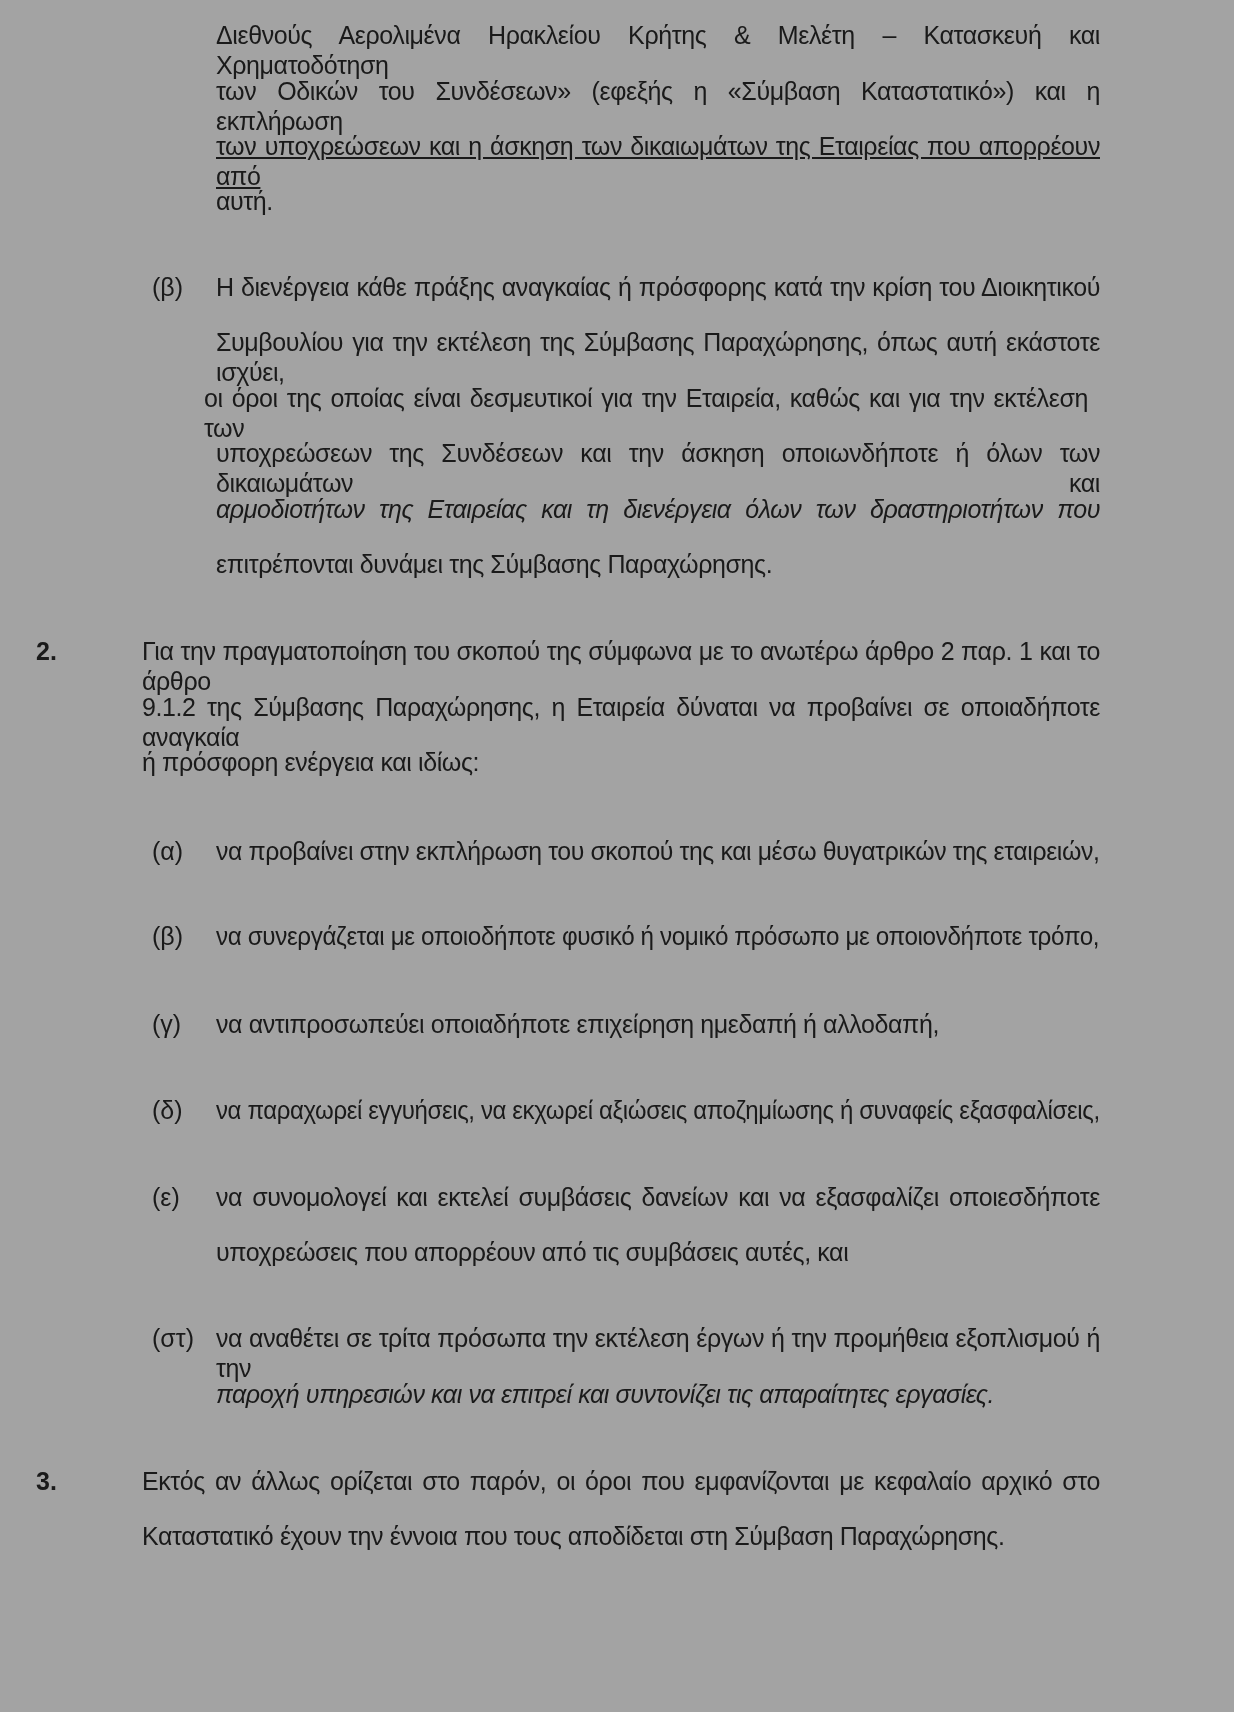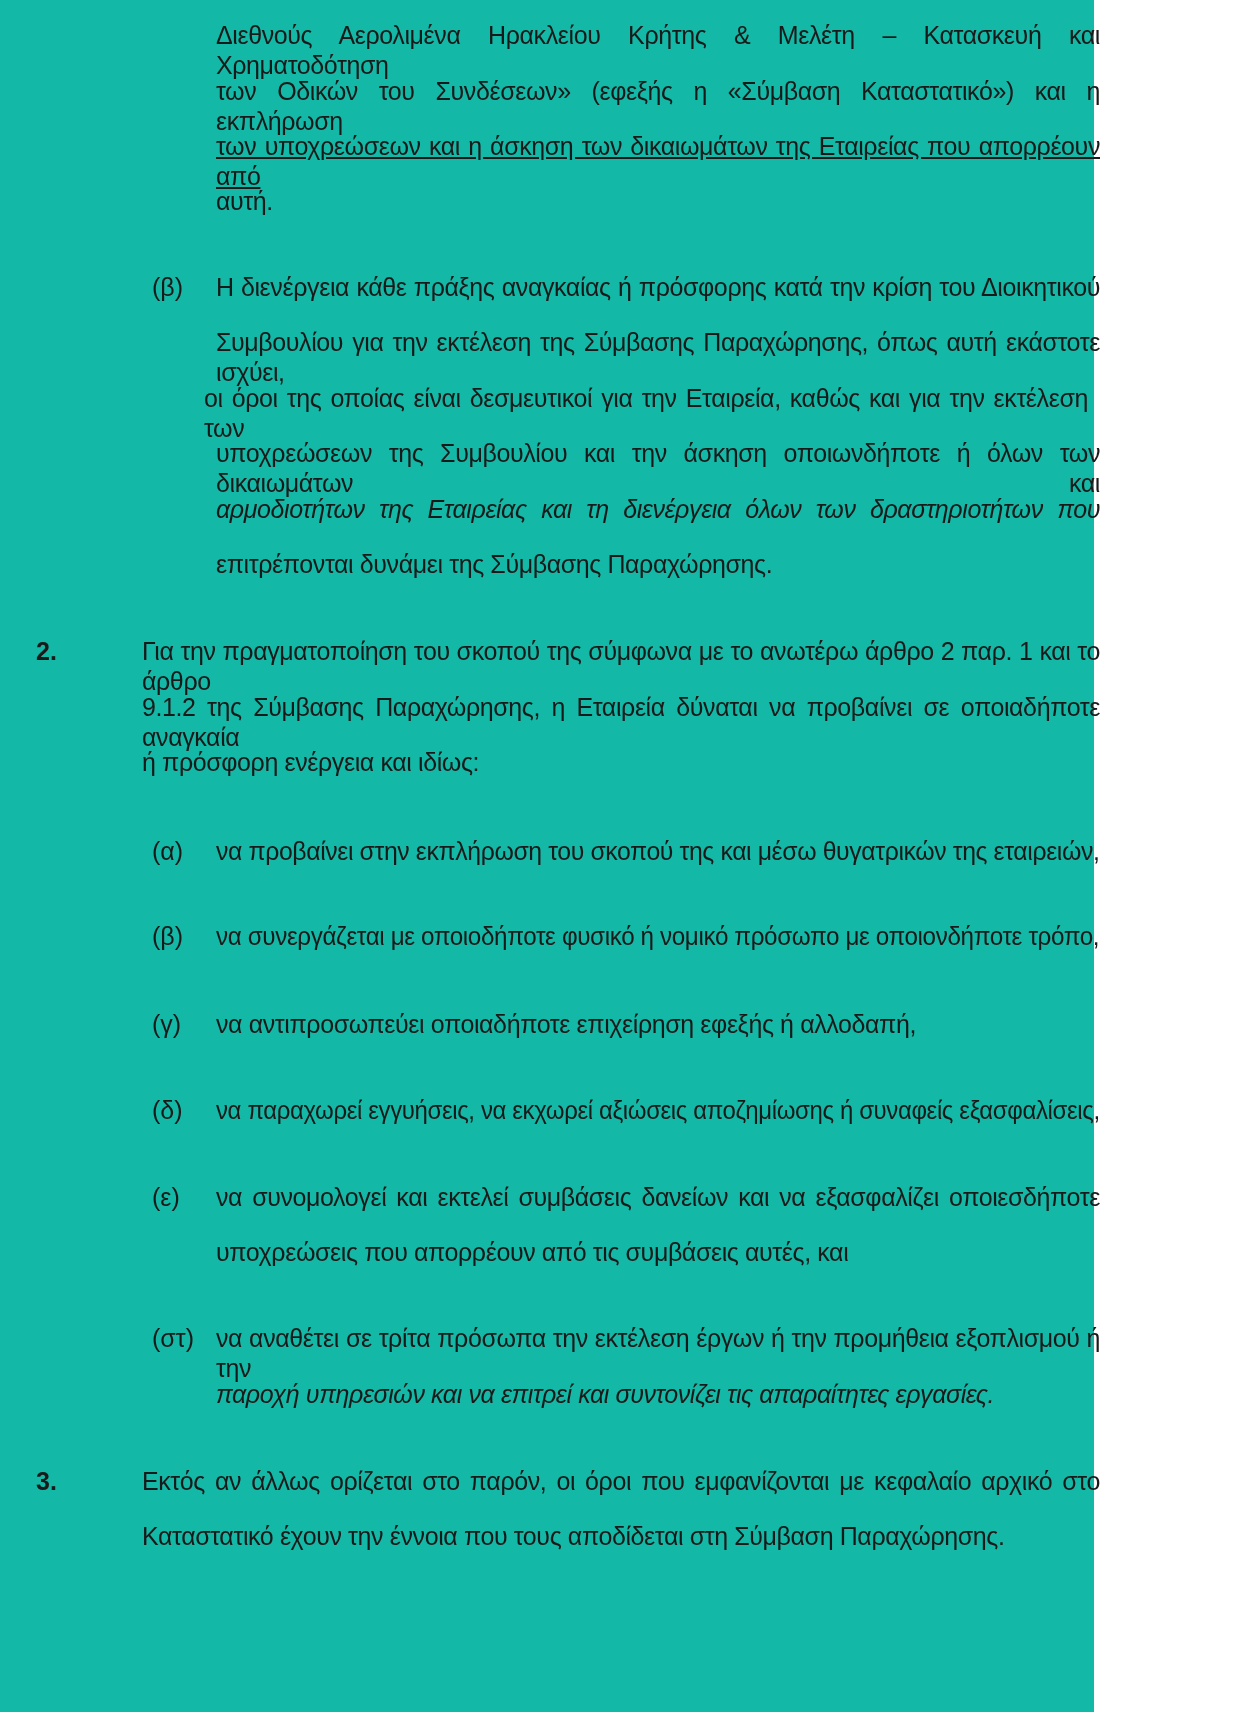--- a/index.html
+++ b/index.html
@@ -12,23 +12,23 @@
       height: 1712px;
       position: relative;
       overflow: hidden;
       font-family: "Liberation Sans", "DejaVu Sans", sans-serif;
       color: #1a1a1a;
     }
     .page {
       position: absolute;
       left: 0;
       top: 0;
-      width: 1094px;
+      width: 1234px;
       height: 1712px;
-      background: #14b8a6;
+      background: #a3a3a3;
     }
     .line {
       position: absolute;
       font-size: 25px;
       line-height: 30px;
       white-space: nowrap;
       letter-spacing: -0.4px;
       transform-origin: left center;
     }
     .justify-sub {
@@ -58,21 +58,21 @@
     <div class="line" style="left:216px; top:76px; width:884px; text-align:justify; text-align-last:justify; white-space:normal;">των Οδικών του Συνδέσεων» (εφεξής η «Σύμβαση Καταστατικό») και η εκπλήρωση</div>
     <div class="line" style="left:216px; top:131px; width:884px; text-align:justify; text-align-last:justify; white-space:normal;text-decoration:underline;">των υποχρεώσεων και η άσκηση των δικαιωμάτων της Εταιρείας που απορρέουν από</div>
     <div class="line" style="left:216px; top:186px;">αυτή.</div>
   </div>
 
   <div>
     <div class="label" style="top:272px;">(β)</div>
     <div class="line" style="left:216px; top:272px; width:884px; text-align:justify; text-align-last:justify; white-space:normal;">Η διενέργεια κάθε πράξης αναγκαίας ή πρόσφορης κατά την κρίση του Διοικητικού</div>
     <div class="line" style="left:216px; top:327px; width:884px; text-align:justify; text-align-last:justify; white-space:normal;">Συμβουλίου για την εκτέλεση της Σύμβασης Παραχώρησης, όπως αυτή εκάστοτε ισχύει,</div>
     <div class="line" style="left:204px; top:383px; width:884px; text-align:justify; text-align-last:justify; white-space:normal;">οι όροι της οποίας είναι δεσμευτικοί για την Εταιρεία, καθώς και για την εκτέλεση των</div>
-    <div class="line" style="left:216px; top:438px; width:884px; text-align:justify; text-align-last:justify; white-space:normal;">υποχρεώσεων της Συμβουλίου και την άσκηση οποιωνδήποτε ή όλων των δικαιωμάτων και</div>
+    <div class="line" style="left:216px; top:438px; width:884px; text-align:justify; text-align-last:justify; white-space:normal;">υποχρεώσεων της Συνδέσεων και την άσκηση οποιωνδήποτε ή όλων των δικαιωμάτων και</div>
     <div class="line" style="left:216px; top:494px; width:884px; text-align:justify; text-align-last:justify; white-space:normal;font-style:italic;">αρμοδιοτήτων της Εταιρείας και τη διενέργεια όλων των δραστηριοτήτων που</div>
     <div class="line" style="left:216px; top:549px;">επιτρέπονται δυνάμει της Σύμβασης Παραχώρησης.</div>
   </div>
 
   <div>
     <div class="num" style="top:636px;">2.</div>
     <div class="line" style="left:142px; top:636px; width:958px; text-align:justify; text-align-last:justify; white-space:normal;">Για την πραγματοποίηση του σκοπού της σύμφωνα με το ανωτέρω άρθρο 2 παρ. 1 και το άρθρο</div>
     <div class="line" style="left:142px; top:692px; width:958px; text-align:justify; text-align-last:justify; white-space:normal;">9.1.2 της Σύμβασης Παραχώρησης, η Εταιρεία δύναται να προβαίνει σε οποιαδήποτε αναγκαία</div>
     <div class="line" style="left:142px; top:747px;">ή πρόσφορη ενέργεια και ιδίως:</div>
 
@@ -81,21 +81,21 @@
       <div class="line" style="left: 216px; top: 836px; transform: scaleX(0.993);">να προβαίνει στην εκπλήρωση του σκοπού της και μέσω θυγατρικών της εταιρειών,</div>
     </div>
 
     <div>
       <div class="label" style="top:921px;">(β)</div>
       <div class="line" style="left: 216px; top: 921px; transform: scaleX(0.97);">να συνεργάζεται με οποιοδήποτε φυσικό ή νομικό πρόσωπο με οποιονδήποτε τρόπο,</div>
     </div>
 
     <div>
       <div class="label" style="top:1009px;">(γ)</div>
-      <div class="line" style="left:216px; top:1009px;">να αντιπροσωπεύει οποιαδήποτε επιχείρηση εφεξής ή αλλοδαπή,</div>
+      <div class="line" style="left:216px; top:1009px;">να αντιπροσωπεύει οποιαδήποτε επιχείρηση ημεδαπή ή αλλοδαπή,</div>
     </div>
 
     <div>
       <div class="label" style="top:1095px;">(δ)</div>
       <div class="line" style="left: 216px; top: 1095px; transform: scaleX(0.96);">να παραχωρεί εγγυήσεις, να εκχωρεί αξιώσεις αποζημίωσης ή συναφείς εξασφαλίσεις,</div>
     </div>
 
     <div>
       <div class="label" style="top:1182px;">(ε)</div>
       <div class="line" style="left:216px; top:1182px; width:884px; text-align:justify; text-align-last:justify; white-space:normal;">να συνομολογεί και εκτελεί συμβάσεις δανείων και να εξασφαλίζει οποιεσδήποτε</div>

